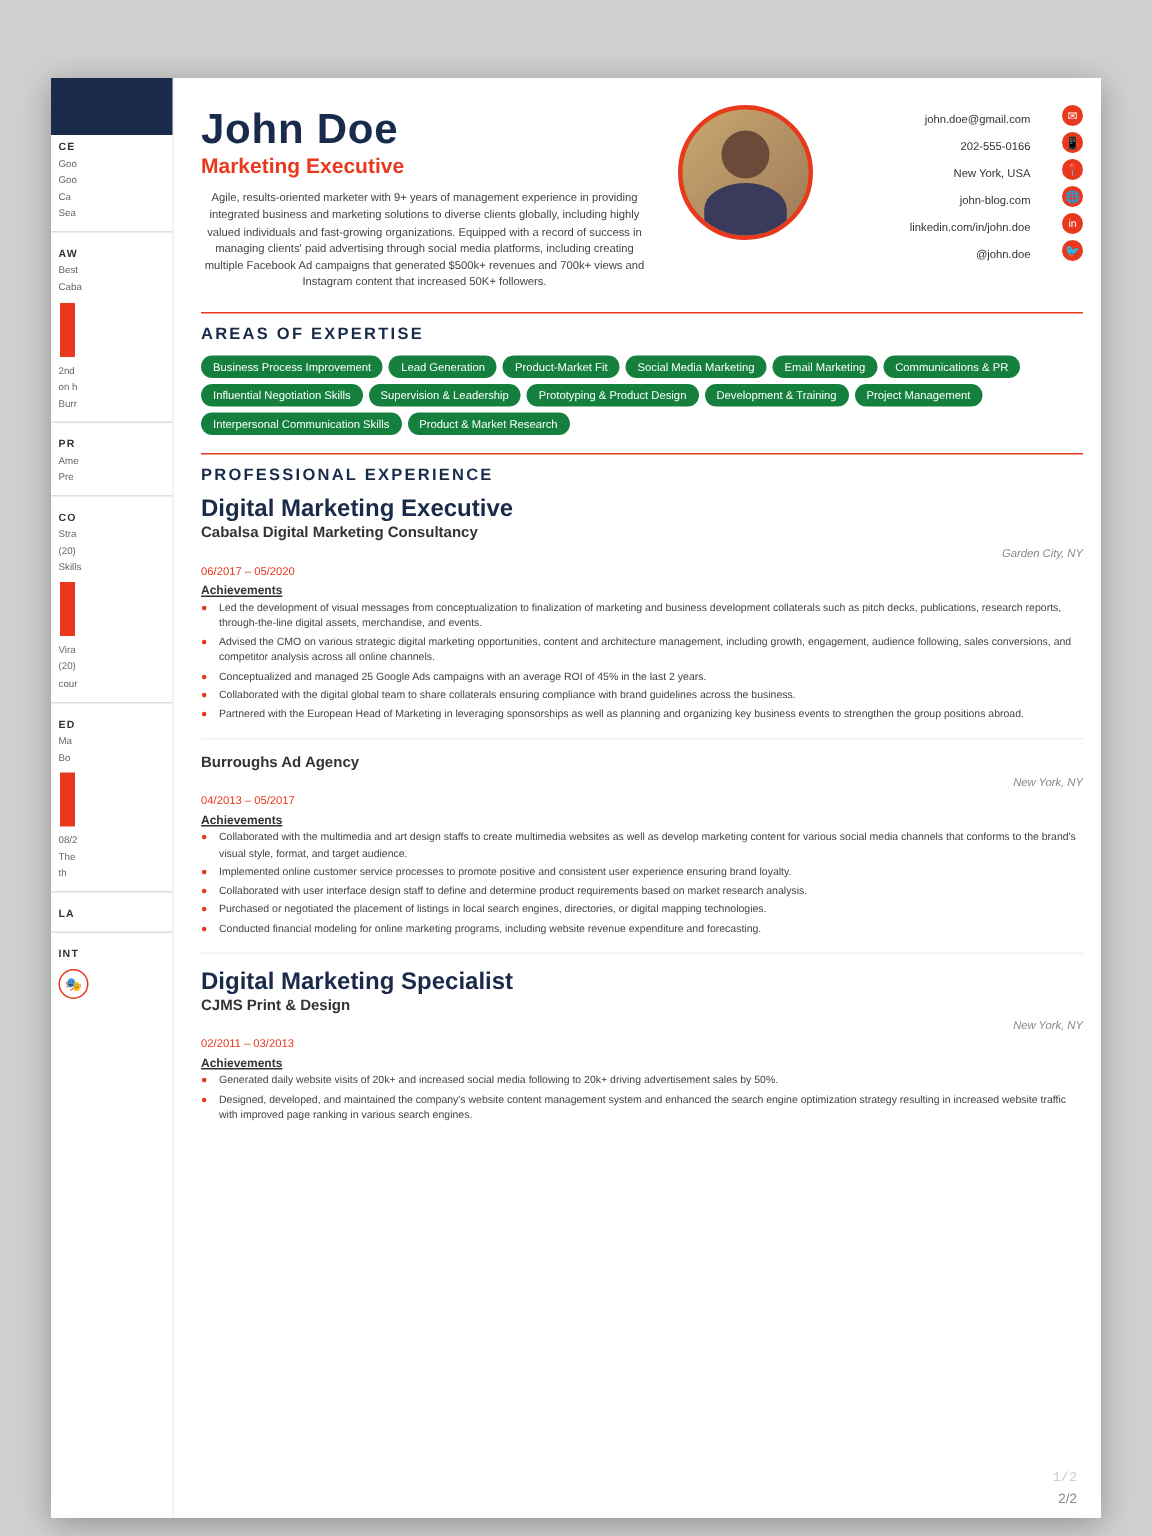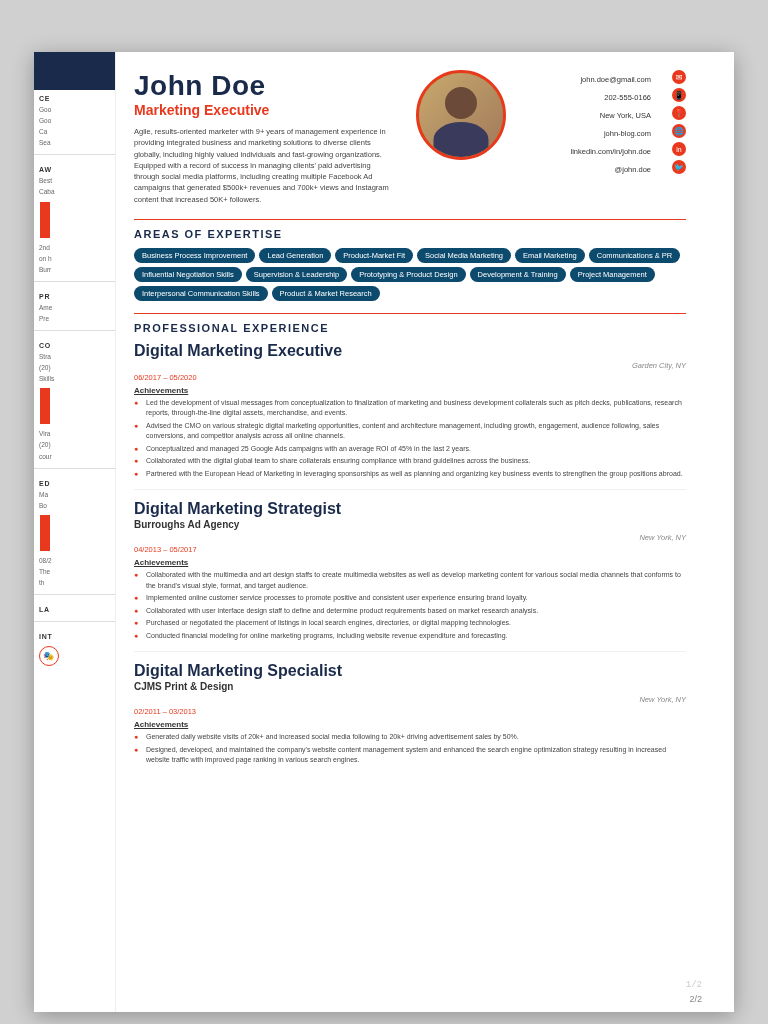--- a/index.html
+++ b/index.html
@@ -62,23 +62,23 @@
     .sidebar-divider {
       border-top: 1px solid #ddd;
       margin: 6px 0;
     }
 
     
     .main-content {
       position: absolute;
       left: 82px;
       top: 0;
-      right: 16px;
+      right: 0;
       height: 100%;
-      padding: 18px 32px 18px 18px;
+      padding: 18px 12px 18px 18px;
       overflow: hidden;
     }
 
     
     .header-section {
       display: flex;
       justify-content: space-between;
       align-items: flex-start;
       margin-bottom: 14px;
       position: relative;
@@ -100,20 +100,21 @@
       color: #e8391e;
       font-weight: 600;
       margin-bottom: 8px;
     }
 
     .bio-text {
       font-size: 7.5px;
       color: #444;
       line-height: 1.5;
       max-width: 300px;
+      text-align: center;
     }
 
     
     .avatar-container {
       width: 90px;
       height: 90px;
       border-radius: 50%;
       border: 3px solid #e8391e;
       overflow: hidden;
       flex-shrink: 0;
@@ -214,21 +215,21 @@
       margin-bottom: 12px;
     }
 
     .tags-container {
       display: flex;
       flex-wrap: wrap;
       gap: 4px;
     }
 
     .tag {
-      background: #0c4a6e;
+      background: #15803d;
       color: white;
       font-size: 7.5px;
       padding: 3px 8px;
       border-radius: 12px;
       white-space: nowrap;
     }
 
     
     .experience-section {
       margin-bottom: 10px;
@@ -464,36 +465,36 @@
           <span class="tag">Product &amp; Market Research</span>
         </div>
       </div>
 
       <div class="section-divider"></div>
       <div class="experience-section">
         <div class="section-title">PROFESSIONAL EXPERIENCE</div>
 
         <div class="job-block">
           <div class="job-title-main">Digital Marketing Executive</div>
+          <div class="company-name">Cabalsa Digital Marketing Consultancy</div>
           <div class="job-meta">
             <span class="job-dates">06/2017 – 05/2020</span>
             <span class="job-location">Garden City, NY</span>
           </div>
           <div class="achievements-label">Achievements</div>
           <ul class="achievement-list">
             <li>Led the development of visual messages from conceptualization to finalization of marketing and business development collaterals such as pitch decks, publications, research reports, through-the-line digital assets, merchandise, and events.</li>
             <li>Advised the CMO on various strategic digital marketing opportunities, content and architecture management, including growth, engagement, audience following, sales conversions, and competitor analysis across all online channels.</li>
             <li>Conceptualized and managed 25 Google Ads campaigns with an average ROI of 45% in the last 2 years.</li>
             <li>Collaborated with the digital global team to share collaterals ensuring compliance with brand guidelines across the business.</li>
             <li>Partnered with the European Head of Marketing in leveraging sponsorships as well as planning and organizing key business events to strengthen the group positions abroad.</li>
           </ul>
         </div>
 
         <div class="job-block">
-          <div class="job-title-main">Digital Marketing Strategist</div>
           <div class="company-name">Burroughs Ad Agency</div>
           <div class="job-meta">
             <span class="job-dates">04/2013 – 05/2017</span>
             <span class="job-location">New York, NY</span>
           </div>
           <div class="achievements-label">Achievements</div>
           <ul class="achievement-list">
             <li>Collaborated with the multimedia and art design staffs to create multimedia websites as well as develop marketing content for various social media channels that conforms to the brand's visual style, format, and target audience.</li>
             <li>Implemented online customer service processes to promote positive and consistent user experience ensuring brand loyalty.</li>
             <li>Collaborated with user interface design staff to define and determine product requirements based on market research analysis.</li>

